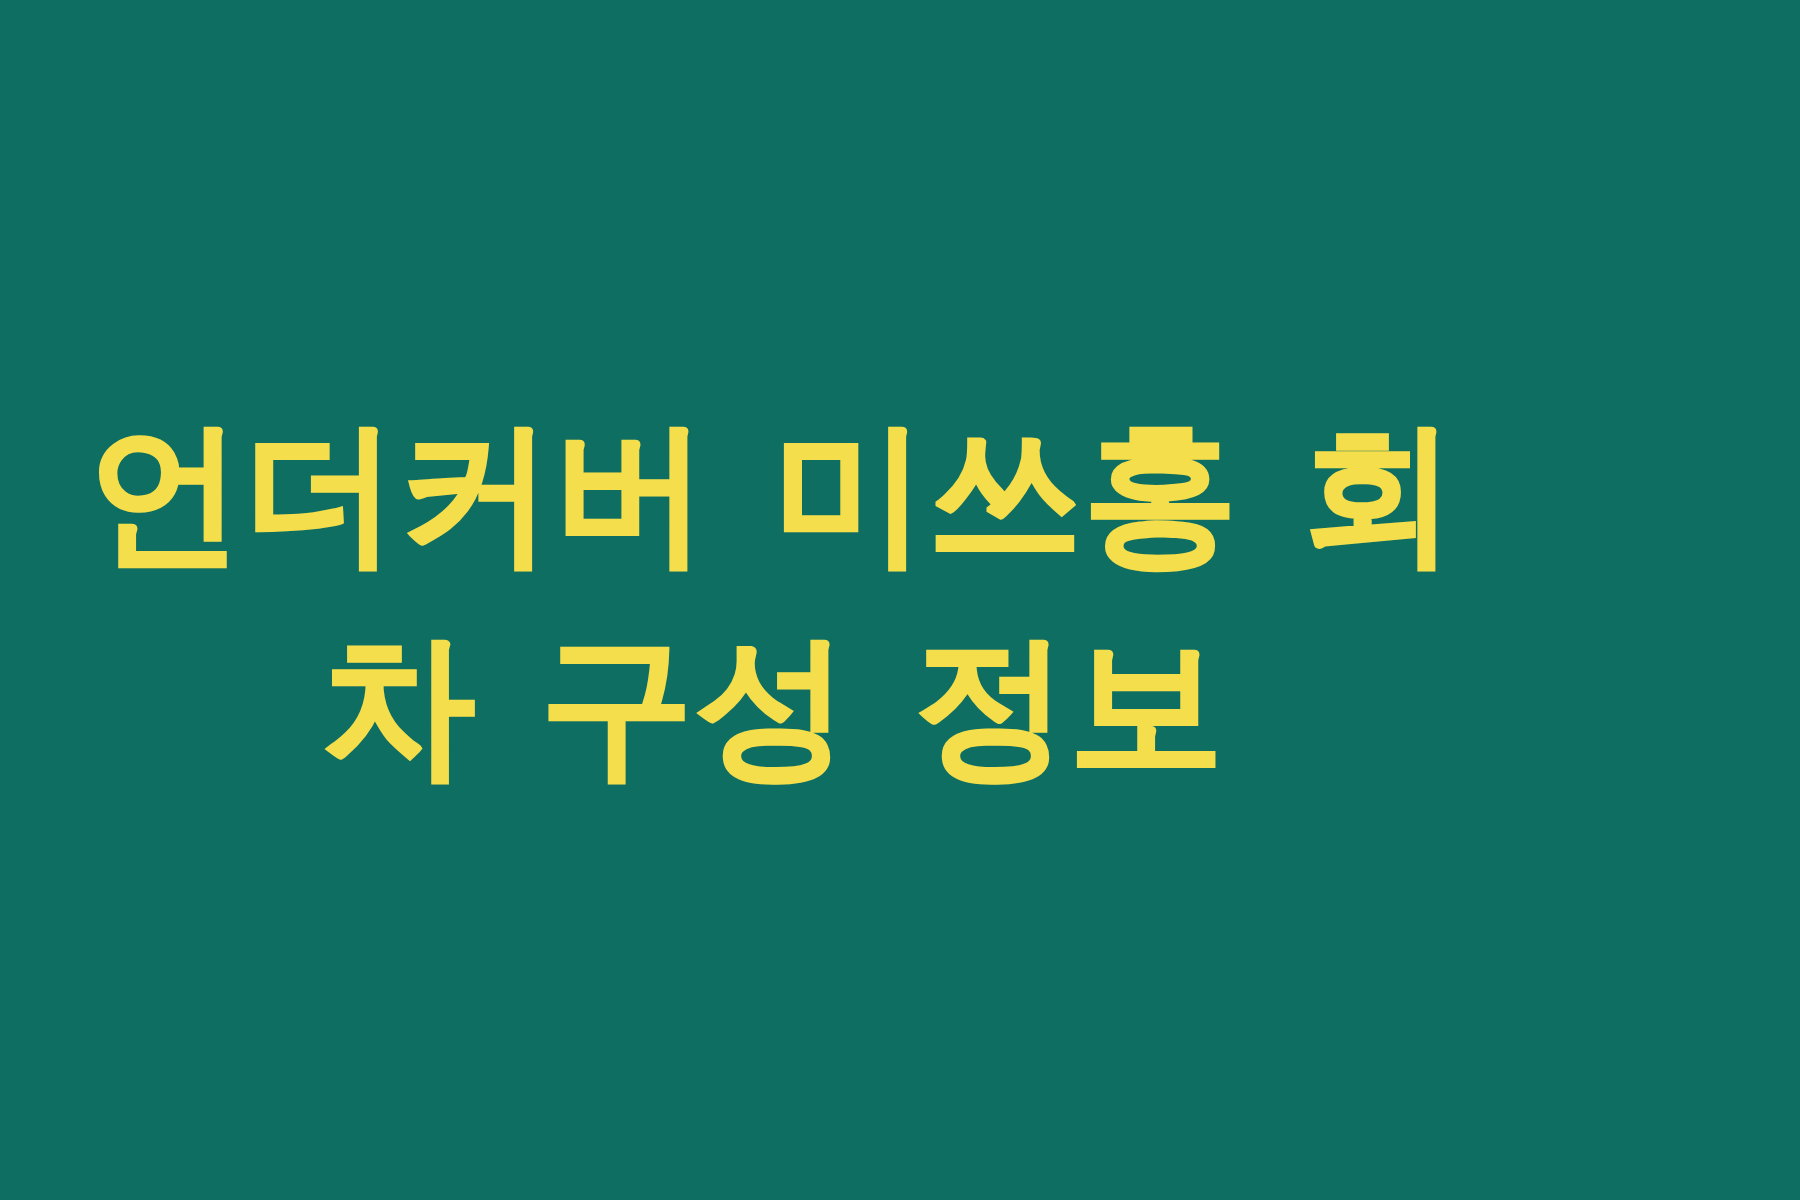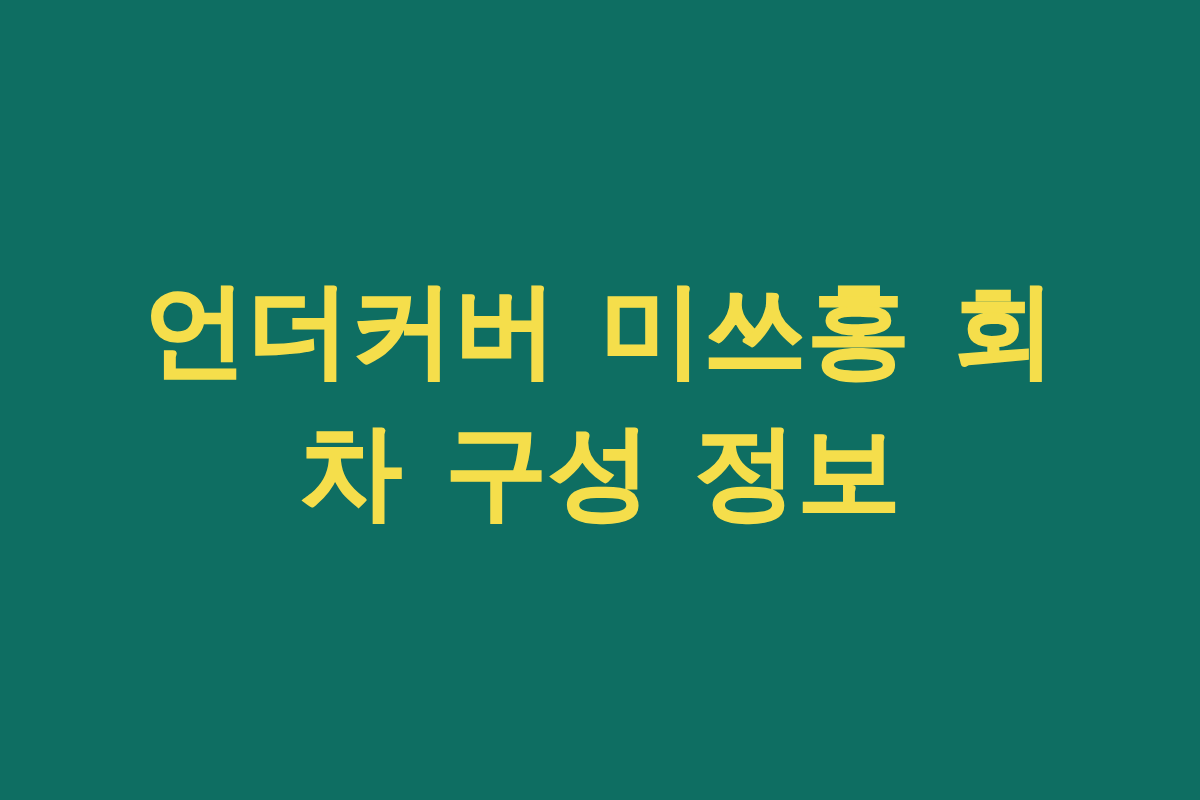--- a/index.html
+++ b/index.html
@@ -15,21 +15,21 @@
     font-family: "DejaVu Sans", "Liberation Sans", sans-serif;
   }
 
   #title-card {
     position: relative;
     box-sizing: border-box;
     width: 1200px;
     height: 800px;
     display: flex;
     align-items: center;
-    justify-content: center;
+    justify-content: flex-start;
     background-color: #0E6E62;
   }
 
   #title-text-block {
     width: 1030px;
     text-align: center;
     padding: 0 10px;
     box-sizing: border-box;
   }
 

